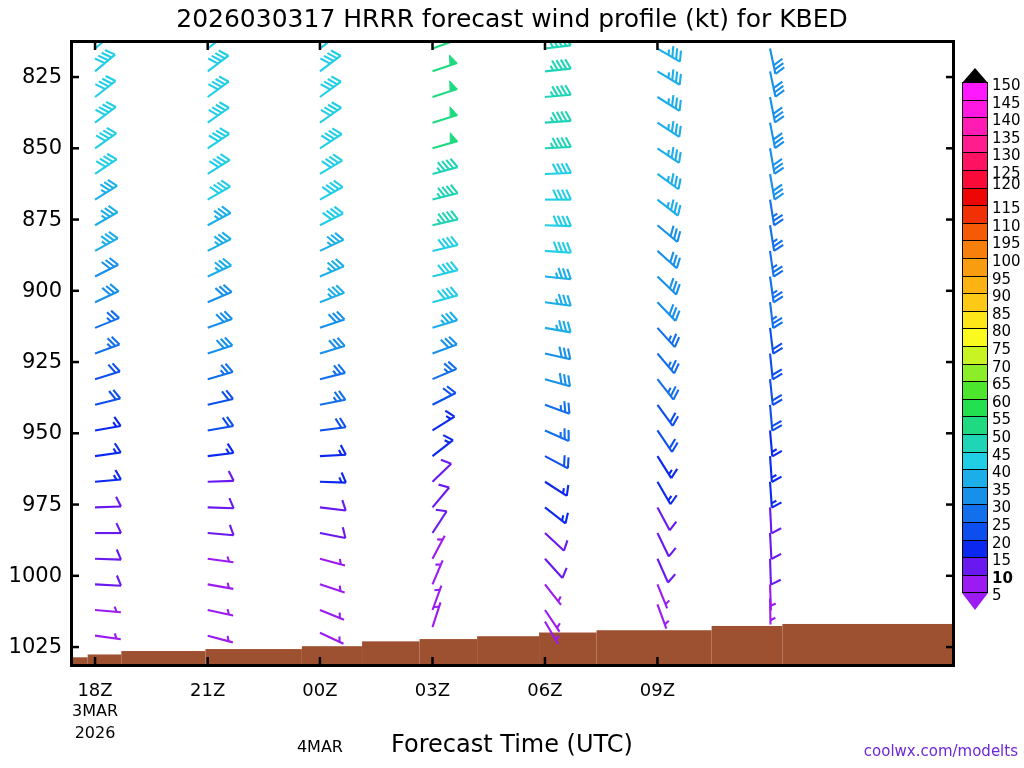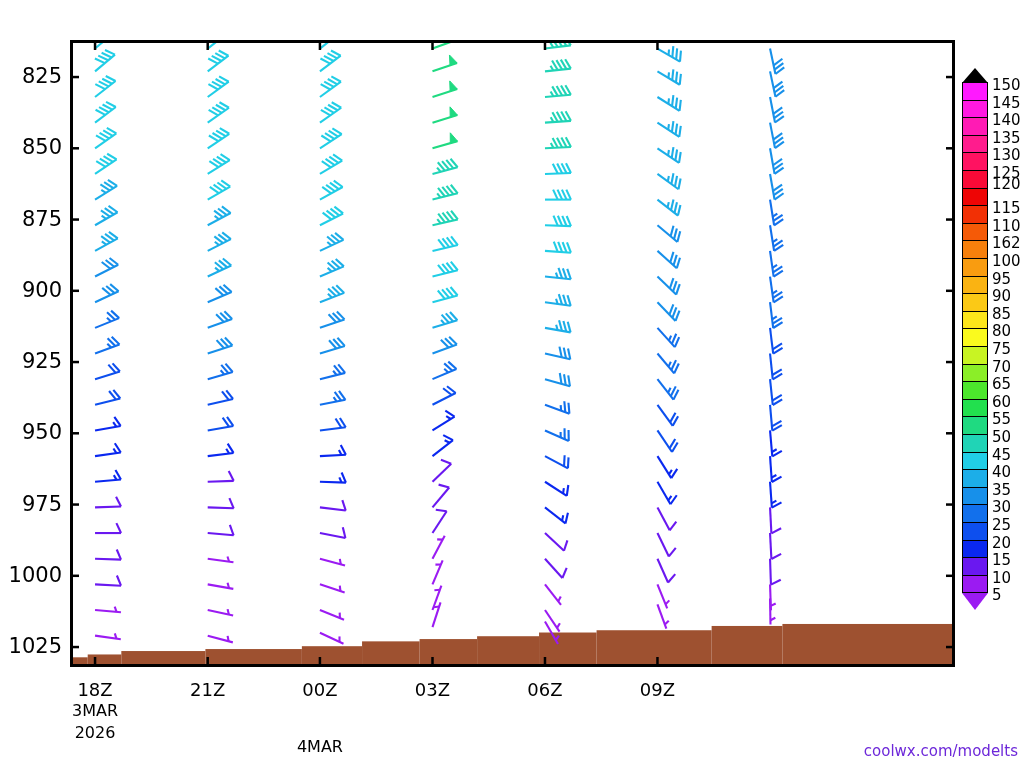--- a/index.html
+++ b/index.html
@@ -19,20 +19,21 @@
   #watermark{position:absolute;right:6px;top:742px;font-size:15px;color:#6d28d9;}
   #cbwrap{position:absolute;left:962px;top:82px;width:62px;height:560px;}
   .cbcell{position:absolute;left:0;width:26px;border:1px solid #000;box-sizing:border-box;}
   .cbtick{position:absolute;left:30px;font-size:15px;line-height:1;}
 </style>
 </head>
 <body>
 
 <div id="root">
 
+  <div id="title">2026030317 HRRR forecast wind profile (kt) for KBED</div>
 
   <div id="plotwrap">
     <svg id="plotsvg" width="885" height="627">
         <g>
           <rect x="0" y="617.3099999999997" width="17.7" height="9.690000000000282" fill="#9E5130"></rect>
           <rect x="17.7" y="614.4599999999997" width="33.63000000000001" height="12.540000000000305" fill="#9E5130"></rect>
           <rect x="51.330000000000005" y="611.0400000000002" width="84.07499999999999" height="15.959999999999809" fill="#9E5130"></rect>
           <rect x="135.405" y="609.0450000000001" width="96.465" height="17.954999999999927" fill="#9E5130"></rect>
           <rect x="231.87" y="606.1950000000002" width="60.18000000000001" height="20.804999999999836" fill="#9E5130"></rect>
           <rect x="292.05" y="601.35" width="57.52499999999998" height="25.649999999999977" fill="#9E5130"></rect>
@@ -1041,20 +1042,21 @@
       <div class="xsub" style="left: 35.0455px; top: 701px;">3MAR</div>
       <div class="xsub" style="left: 35.0455px; top: 723px;">2026</div>
       <div class="xlab" style="left: 147.706px; top: 679px;">21Z</div>
       <div class="xlab" style="left: 259.924px; top: 679px;">00Z</div>
       <div class="xsub" style="left: 259.924px; top: 701px; margin-top: 36px;">4MAR</div>
       <div class="xlab" style="left: 372.496px; top: 679px;">03Z</div>
       <div class="xlab" style="left: 484.979px; top: 679px;">06Z</div>
       <div class="xlab" style="left: 597.463px; top: 679px;">09Z</div>
     </div>
 
+  <div id="xtitle">Forecast Time (UTC)</div>
   <div id="watermark">coolwx.com/modelts</div>
 
   <div id="cbwrap">
       <div style="position: absolute; left: 0px; top: -14px; width: 0px; height: 0px; border-left: 13px solid transparent; border-right: 13px solid transparent; border-bottom: 15px solid rgb(0, 0, 0);"></div>
       <div class="cbcell" style="top: 0px; height: 18.6px; background: rgb(255, 25, 255);"></div>
       <div class="cbtick" style="top: -4px;">150</div>
       <div class="cbcell" style="top: 17.6px; height: 18.6px; background: rgb(255, 25, 224);"></div>
       <div class="cbtick" style="top: 13.6px;">145</div>
       <div class="cbcell" style="top: 35.2px; height: 18.6px; background: rgb(255, 27, 180);"></div>
       <div class="cbtick" style="top: 31.2px;">140</div>
@@ -1064,21 +1066,21 @@
       <div class="cbtick" style="top: 66.4px;">130</div>
       <div class="cbcell" style="top: 88px; height: 18.6px; background: rgb(250, 10, 55);"></div>
       <div class="cbtick" style="top: 84px;">125</div>
       <div class="cbcell" style="top: 105.6px; height: 18.6px; background: rgb(238, 5, 5);"></div>
       <div class="cbtick" style="top: 95px; text-align: center;">120</div>
       <div class="cbcell" style="top: 123.2px; height: 18.6px; background: rgb(242, 48, 5);"></div>
       <div class="cbtick" style="top: 119.2px;">115</div>
       <div class="cbcell" style="top: 140.8px; height: 18.6px; background: rgb(245, 90, 7);"></div>
       <div class="cbtick" style="top: 136.8px;">110</div>
       <div class="cbcell" style="top: 158.4px; height: 18.6px; background: rgb(247, 128, 12);"></div>
-      <div class="cbtick" style="top: 154.4px;">162</div>
+      <div class="cbtick" style="top: 154.4px;">195</div>
       <div class="cbcell" style="top: 176px; height: 18.6px; background: rgb(249, 156, 16);"></div>
       <div class="cbtick" style="top: 172px;">100</div>
       <div class="cbcell" style="top: 193.6px; height: 18.6px; background: rgb(250, 179, 18);"></div>
       <div class="cbtick" style="top: 189.6px;">95</div>
       <div class="cbcell" style="top: 211.2px; height: 18.6px; background: rgb(251, 201, 22);"></div>
       <div class="cbtick" style="top: 207.2px;">90</div>
       <div class="cbcell" style="top: 228.8px; height: 18.6px; background: rgb(253, 230, 26);"></div>
       <div class="cbtick" style="top: 224.8px;">85</div>
       <div class="cbcell" style="top: 246.4px; height: 18.6px; background: rgb(250, 250, 30);"></div>
       <div class="cbtick" style="top: 242.4px;">80</div>
@@ -1102,18 +1104,18 @@
       <div class="cbtick" style="top: 400.8px;">35</div>
       <div class="cbcell" style="top: 422.4px; height: 18.6px; background: rgb(18, 112, 236);"></div>
       <div class="cbtick" style="top: 418.4px;">30</div>
       <div class="cbcell" style="top: 440px; height: 18.6px; background: rgb(13, 79, 238);"></div>
       <div class="cbtick" style="top: 436px;">25</div>
       <div class="cbcell" style="top: 457.6px; height: 18.6px; background: rgb(10, 40, 240);"></div>
       <div class="cbtick" style="top: 453.6px;">20</div>
       <div class="cbcell" style="top: 475.2px; height: 18.6px; background: rgb(106, 24, 240);"></div>
       <div class="cbtick" style="top: 471.2px;">15</div>
       <div class="cbcell" style="top: 492.8px; height: 18.6px; background: rgb(155, 27, 242);"></div>
-      <div class="cbtick" style="top: 488.8px;">10</div>
+      <div class="cbtick" style="top: 488.8px; font-weight: bold;">10</div>
       <div class="cbtick" style="top: 506.4px;">5</div>
       <div style="position: absolute; left: 0px; top: 511.4px; width: 0px; height: 0px; border-left: 13px solid transparent; border-right: 13px solid transparent; border-top: 17px solid rgb(155, 27, 242);"></div>
     </div>
 
 </div>
 
 </body></html>

